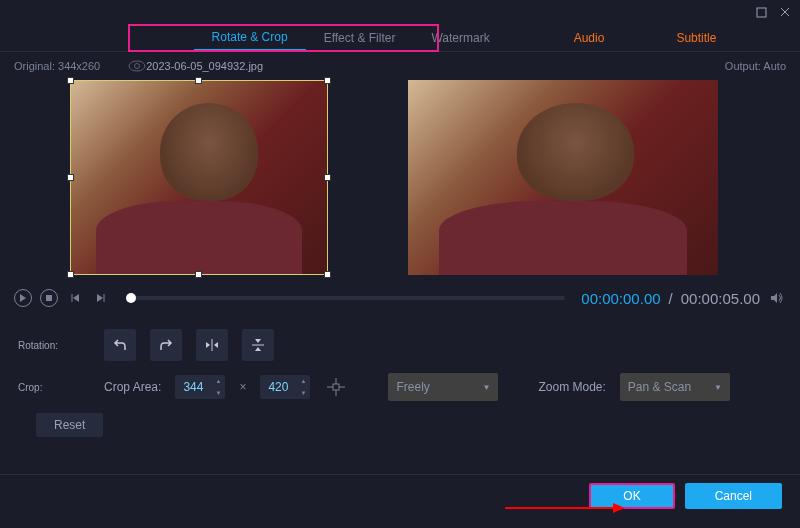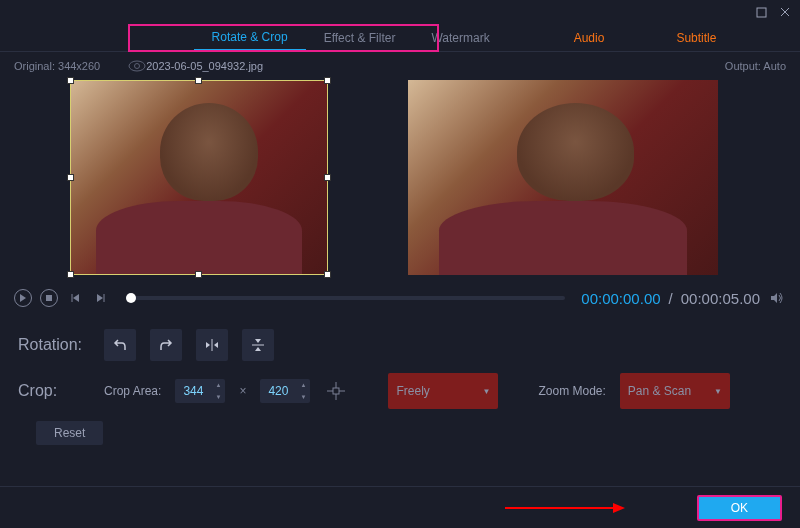--- a/index.html
+++ b/index.html
@@ -28,32 +28,32 @@
 .playback-row { display: flex; align-items: center; padding: 8px 14px; gap: 8px; margin-top: 6px; }
 .pbtn { width: 18px; height: 18px; display: flex; align-items: center; justify-content: center; cursor: pointer; color: #7a8095; }
 .pbtn.circ { border: 1px solid #7a8095; border-radius: 50%; }
 .track { flex: 1; height: 4px; background: #2a2f40; border-radius: 2px; position: relative; margin: 0 8px; }
 .playhead { position: absolute; left: 0; top: -3px; width: 10px; height: 10px; background: #fff; border-radius: 50%; }
 .time { font-size: 15px; }
 .time-cur { color: #1fa9f0; }
 .time-dur { color: #9aa0b5; }
 .controls { padding: 14px 18px; }
 .ctrl-row { display: flex; align-items: center; margin-bottom: 12px; gap: 14px; }
-.ctrl-label { width: 72px; color: #9aa0b5; font-size: 16px; }
+.ctrl-label { width: 72px; color: #9aa0b5; font-size: 10px; }
 .icon-btn { width: 32px; height: 32px; background: #262b3d; display: flex; align-items: center; justify-content: center; cursor: pointer; color: #c5c9d8; border-radius: 2px; }
 .num-input { display: flex; align-items: center; background: #262b3d; height: 24px; border-radius: 2px; }
 .num-input span { padding: 0 8px; color: #7dd3fc; font-size: 12px; }
 .spinner { width: 14px; display: flex; flex-direction: column; }
 .spinner div { height: 12px; display: flex; align-items: center; justify-content: center; font-size: 6px; color: #7a8095; cursor: pointer; }
 .x-sep { color: #7a8095; }
 .center-btn { width: 24px; height: 24px; display: flex; align-items: center; justify-content: center; cursor: pointer; color: #7a8095; }
-.select { background: #7f1d1d; height: 36px; display: flex; align-items: center; padding: 8px 8px; border-radius: 2px; cursor: pointer; color: #8a90a5; font-size: 12px; min-width: 110px; justify-content: space-between; }
+.select { background: #404040; height: 28px; display: flex; align-items: center; padding: 8px 8px; border-radius: 2px; cursor: pointer; color: #8a90a5; font-size: 12px; min-width: 110px; justify-content: space-between; }
 .select .arrow { font-size: 8px; }
 .reset-btn { background: #262b3d; padding: 5px 18px; border-radius: 2px; cursor: pointer; color: #9aa0b5; font-size: 12px; display: inline-block; margin-left: 18px; }
-.footer { position: absolute; bottom: 0; left: 0; right: 0; height: 42px; border-top: 1px solid #2a2f40; display: flex; align-items: center; justify-content: flex-end; padding-right: 18px; gap: 10px; }
+.footer { position: absolute; bottom: 12px; left: 0; right: 0; height: 42px; border-top: 1px solid #2a2f40; display: flex; align-items: center; justify-content: flex-end; padding-right: 18px; gap: 10px; }
 .btn { padding: 6px 30px; border-radius: 2px; cursor: pointer; font-size: 12px; color: #fff; }
 .btn-ok { background: #1fa9f0; border: 2px solid #e91e8c; padding: 4px 32px; }
 .btn-cancel { background: #1fa9f0; }
 .arrow-annot { position: absolute; bottom: 14px; right: 175px; width: 120px; height: 12px; pointer-events: none; }
 svg { display: block; }
 </style>
 </head>
 <body>
 
 <div class="titlebar">
@@ -222,20 +222,21 @@
     <div class="select">
         <span>Pan &amp; Scan</span>
         <span class="arrow">▼</span>
       </div>
   </div>
   <div class="reset-btn">Reset</div>
 </div>
 
 <div class="footer">
   <div class="btn btn-ok">OK</div>
+  <div class="btn btn-cancel">Cancel</div>
 </div>
 
 <div class="arrow-annot">
   <svg width="120" height="12">
       <line x1="0" y1="6" x2="110" y2="6" stroke="#ff0000" stroke-width="2"></line>
       <polygon points="120,6 108,1 108,11" fill="#ff0000"></polygon>
     </svg>
 </div>
 
 </body></html>

